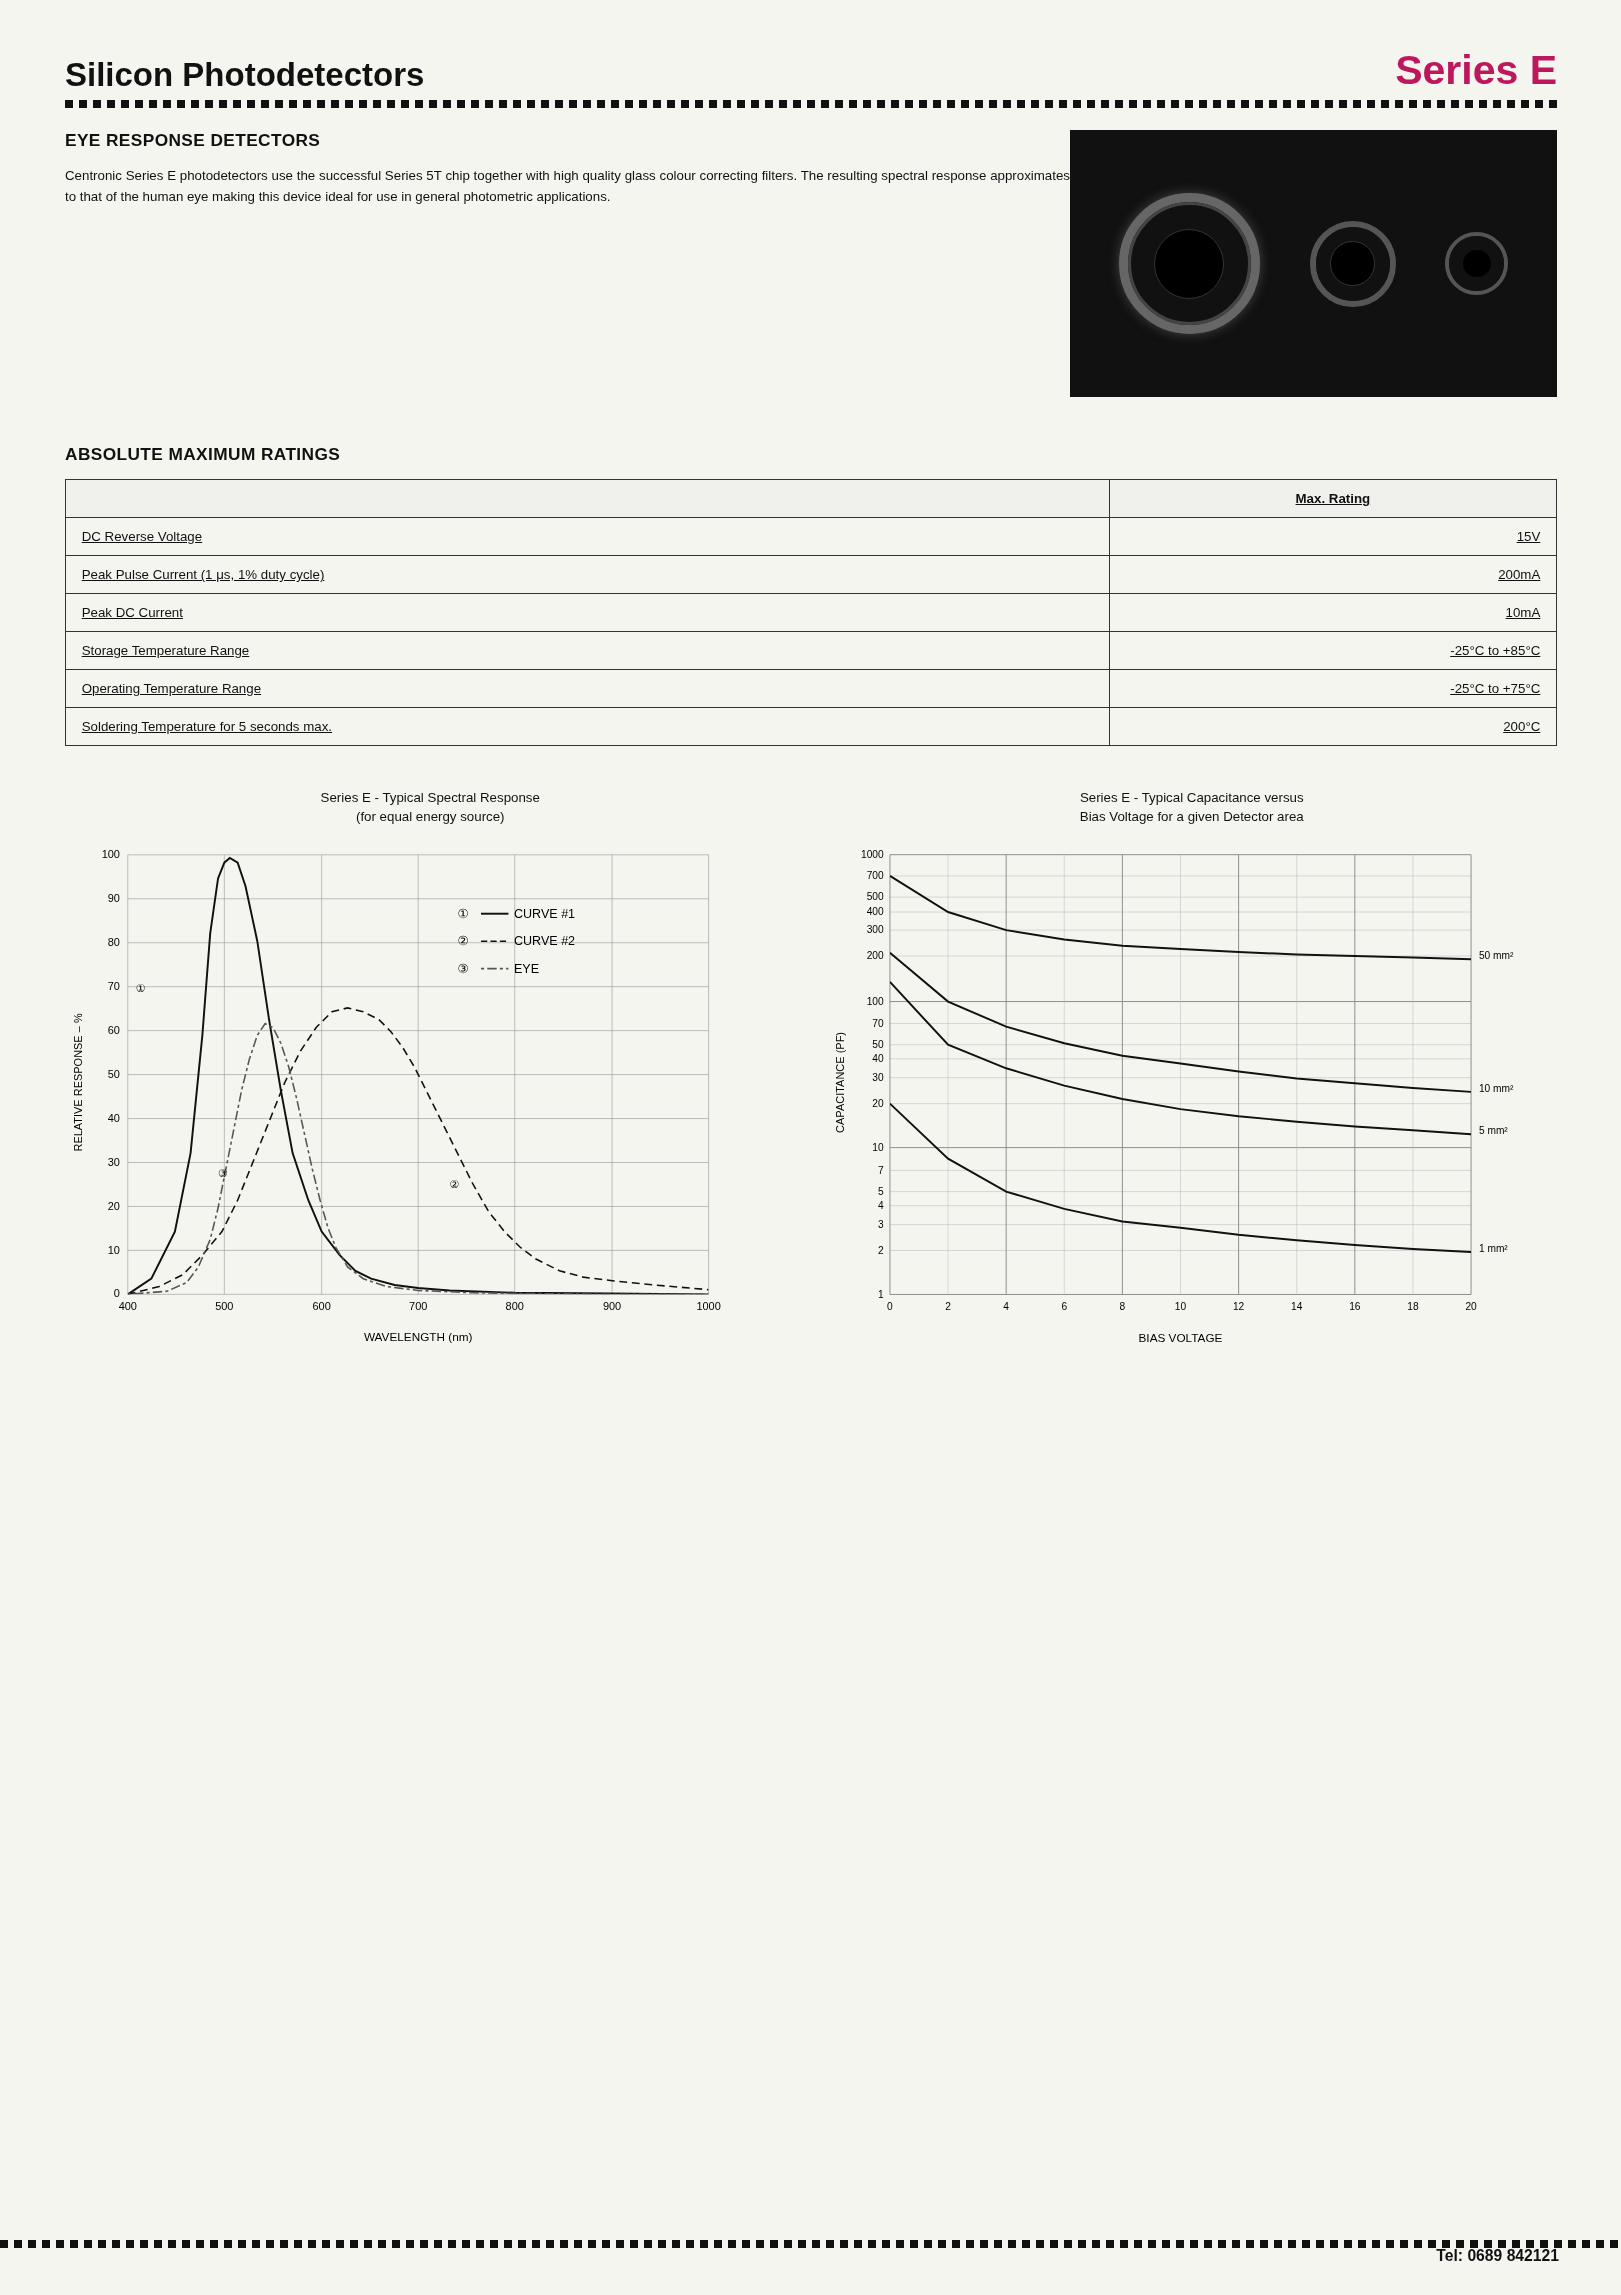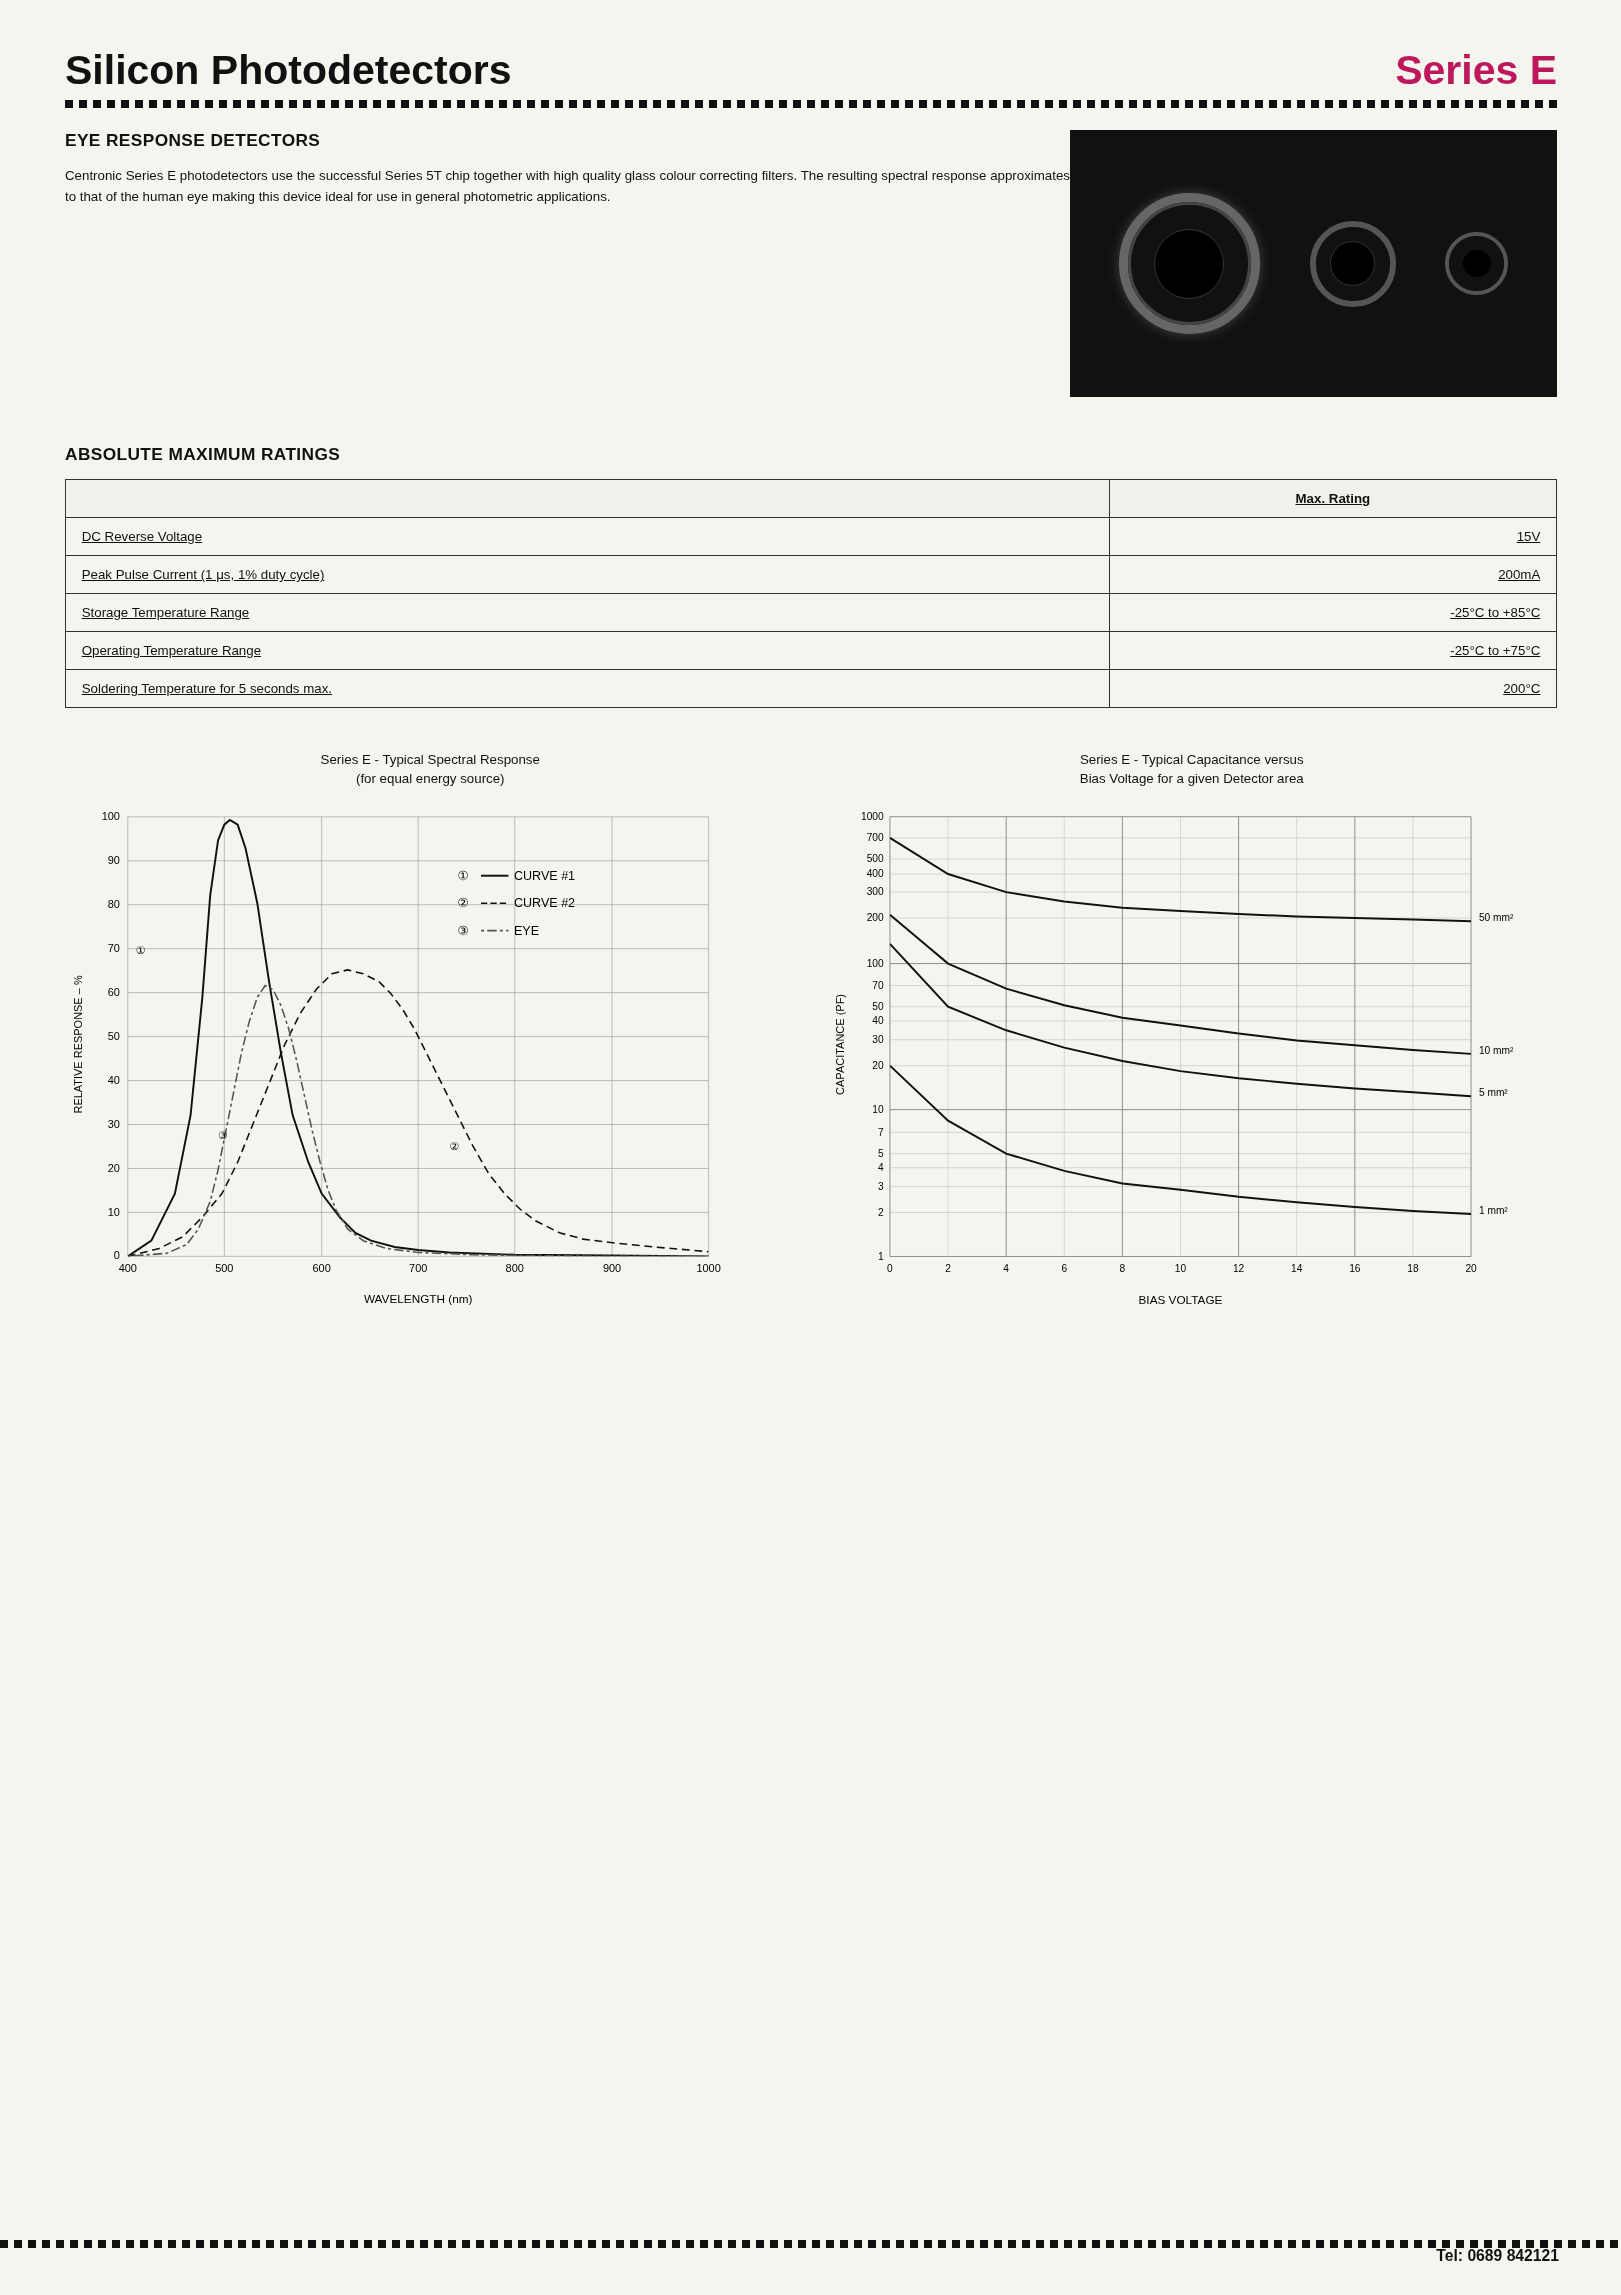--- a/index.html
+++ b/index.html
@@ -18,21 +18,21 @@
     }
 
     
     .header {
       display: flex;
       justify-content: space-between;
       align-items: flex-end;
       margin-bottom: 6.3px;
     }
     .header-title {
-      font-size: 41px;
+      font-size: 33px;
       font-weight: bold;
       color: #111;
     }
     .header-series {
       font-size: 41px;
       font-weight: bold;
       color: #be185d;
     }
 
     
@@ -220,20 +220,24 @@
         </tr>
       </thead>
       <tbody id="ratings-tbody">
       <tr>
             <td>DC Reverse Voltage</td>
             <td>15V</td>
           </tr>
           <tr>
             <td>Peak Pulse Current (1 μs, 1% duty cycle)</td>
             <td>200mA</td>
+          </tr>
+          <tr>
+            <td>Peak DC Current</td>
+            <td>10mA</td>
           </tr>
           <tr>
             <td>Storage Temperature Range</td>
             <td>-25°C to +85°C</td>
           </tr>
           <tr>
             <td>Operating Temperature Range</td>
             <td>-25°C to +75°C</td>
           </tr>
           <tr>

